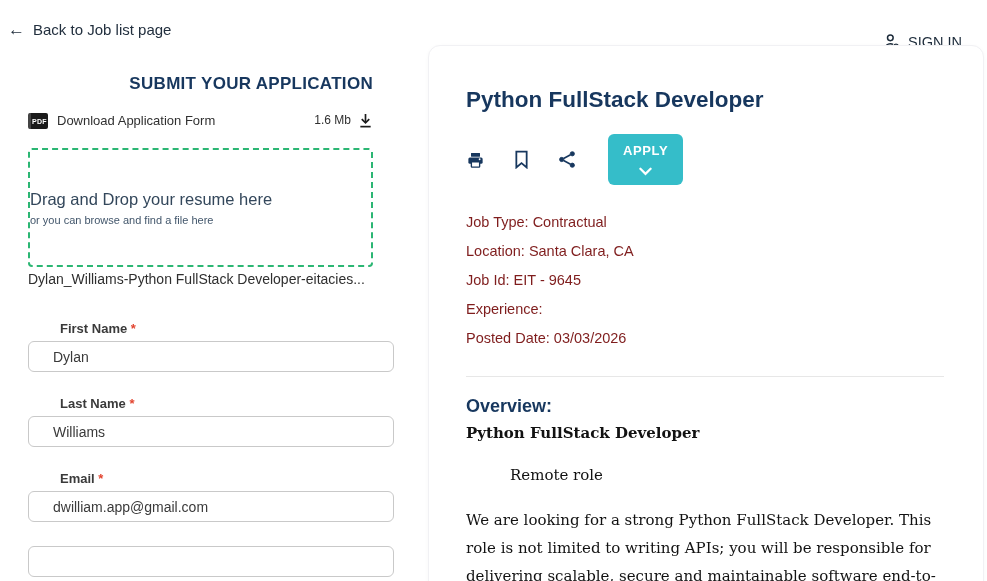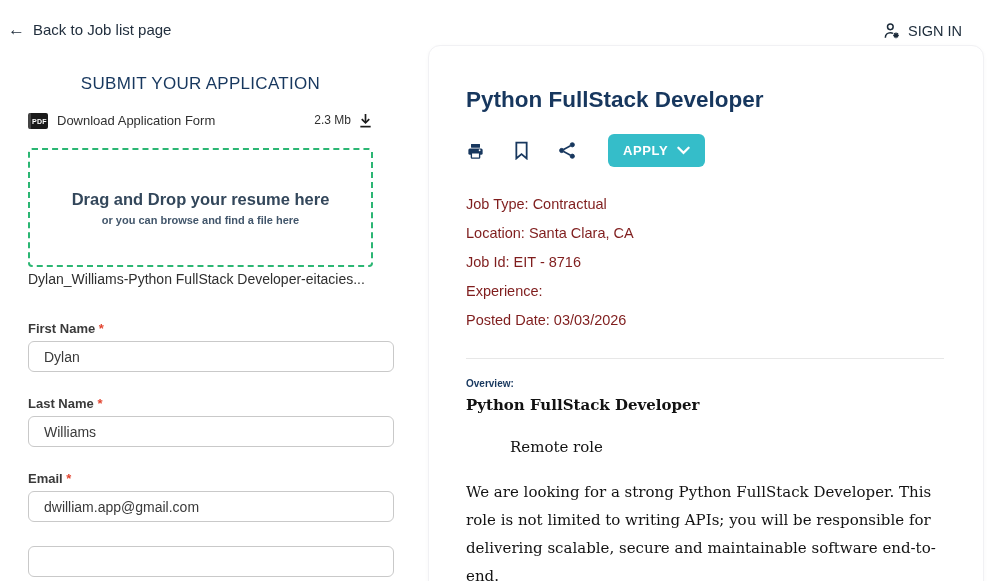--- a/index.html
+++ b/index.html
@@ -10,83 +10,83 @@
     color: #333;
   }
   
   .back-link {
     position: absolute; left: 8px; top: 21px;
     display: flex; align-items: center; gap: 8px;
     font-size: 15px; color: #222f3e; cursor: pointer; text-decoration: none;
   }
   .back-arrow { font-size: 17px; line-height: 1; }
   .signin {
-    position: absolute; right: 25px; top: 21px;
+    position: absolute; right: 25px; top: 32px;
     display: flex; align-items: center; gap: 6px;
     font-size: 14.5px; color: #1c2b3a; cursor: pointer; text-decoration: none;
   }
   
   .left-panel { position: absolute; left: 28px; top: 74px; width: 366px; }
   .app-title {
-    width: 345px; margin: 0; text-align: center;
-    font-size: 17px; font-weight: normal; color: #17375e; letter-spacing: .3px;
+    width: 345px; margin: 0; text-align: right;
+    font-size: 17px; font-weight: bold; color: #17375e; letter-spacing: .3px;
   }
   .download-row {
     width: 345px; margin-top: 19px;
     display: flex; align-items: flex-start;
   }
   .pdf-icon {
     display: inline-flex; align-items: center; justify-content: center;
     width: 20px; height: 16px; background: #1b1b1b; border-radius: 2px;
     color: #fff; font-size: 7px; font-weight: bold; letter-spacing: .3px;
     border-left: 3px solid #444; margin-right: 9px;
   }
   .dl-label { font-size: 13px; color: #303030; cursor: pointer; }
   .dl-size { margin-left: auto; font-size: 12px; color: #303030; }
   .dl-icon { margin-left: 7px; cursor: pointer; display: inline-flex; }
   .dropzone {
     width: 345px; height: 119px; margin-top: 19px;
     border: 2px dashed #2bb673; border-radius: 4px;
-    display: flex; flex-direction: column; align-items: center; justify-content: center;
-    cursor: pointer; background: #fff; font-weight: bold;
+    display: flex; flex-direction: column; align-items: flex-start; justify-content: center;
+    cursor: pointer; background: #fff;
   }
   .dz-title { font-size: 16.5px; color: #33475b; }
   .dz-sub { font-size: 11px; color: #42566b; margin-top: 5px; }
   .filename { margin-top: 4px; font-size: 14px; color: #2f2f2f; width: 360px; }
   .field { margin-top: 24px; width: 366px; }
   .field.first { margin-top: 34px; }
   .field label {
-    display: block; font-size: 13px; font-weight: bold; color: #3a3a3a; margin-bottom: 5px;
+    display: block; font-size: 13px; font-weight: bold; color: #3a3a3a; margin-bottom: 5px; margin-left: 32px;
   }
   .req { color: #e2442f; font-weight: bold; }
   .field input {
     width: 366px; height: 31px; border: 1px solid #c9c9c9; border-radius: 6px;
-    padding: 0 15px; font-size: 14px; color: #3a3a3a; outline: none;
+    padding: 0 24px; font-size: 14px; color: #3a3a3a; outline: none;
     font-family: "Liberation Sans", sans-serif; background: #fff;
   }
   
   .job-card {
     position: absolute; left: 428px; top: 45px; width: 556px; height: 610px;
     background: #fff; border: 1px solid #f1f1f4; border-radius: 12px;
     box-shadow: 0 1px 4px rgba(0,0,0,0.03);
     padding: 41px 41px 0 37px;
   }
   .job-title { margin: 0; font-size: 22.5px; font-weight: bold; color: #17375e; }
   .action-row { margin-top: 21px; display: flex; align-items: center; }
   .icon-btn { cursor: pointer; display: inline-flex; margin-right: 29px; }
   .apply-btn {
     margin-left: 3px; background: #35bdc9; color: #fff; border: none; cursor: pointer;
     font-family: "Liberation Sans", sans-serif;
     font-size: 13px; font-weight: bold; letter-spacing: .6px;
-    padding: 9px 15px; border-radius: 6px; display: inline-flex; align-items: center; gap: 9px;
+    padding: 9px 15px; border-radius: 6px; display: inline-flex; align-items: center; gap: 9px; flex-direction: column;
   }
   .job-details { margin-top: 23px; }
   .job-details div { font-size: 14.5px; color: #7f1d1d; line-height: 29px; }
   .divider { margin-top: 23px; width: 478px; border-top: 1px solid #e7e7e7; }
-  .overview-h { margin-top: 19px; font-size: 10px; font-weight: bold; color: #17375e; }
+  .overview-h { margin-top: 19px; font-size: 18px; font-weight: bold; color: #17375e; }
   .serif { font-family: "DejaVu Serif", serif; color: #121212; }
   .overview-sub { margin-top: 7px; font-size: 15px; font-weight: bold; }
   .remote { margin-top: 24px; font-size: 15px; margin-left: 44px; }
   .job-desc { margin-top: 22px; font-size: 15px; line-height: 28px; width: 480px; }
   svg { display: block; }
 </style>
 </head>
 <body>
 
 <a class="back-link">
@@ -111,21 +111,21 @@
   <span>SIGN IN</span>
 </a>
 
 <div class="left-panel">
 
   <h2 class="app-title">SUBMIT YOUR APPLICATION</h2>
 
   <div class="download-row">
     <span class="pdf-icon">PDF</span>
     <span class="dl-label">Download Application Form</span>
-    <span class="dl-size">2.3 Mb</span>
+    <span class="dl-size">1.6 Mb</span>
     <span class="dl-icon">
       <svg width="15" height="16" viewBox="0 0 16 17" fill="none" stroke="#1b1b1b" stroke-width="1.8">
         <line x1="8" y1="1" x2="8" y2="10"></line>
         <path d="M4 6.5 8 10.5 12 6.5" fill="none"></path>
         <line x1="2.5" y1="14.5" x2="13.5" y2="14.5"></line>
       </svg>
     </span>
   </div>
 
   <div class="dropzone">
@@ -197,21 +197,21 @@
         <svg width="13" height="9" viewBox="0 0 14 9" fill="none" stroke="#ffffff" stroke-width="2.4" stroke-linecap="round">
           <path d="M1.5 1.5 7 7 12.5 1.5"></path>
         </svg>
       </span>
     </button>
   </div>
 
   <div class="job-details">
     <div>Job Type: Contractual</div>
     <div>Location: Santa Clara, CA</div>
-    <div>Job Id: EIT - 8716</div>
+    <div>Job Id: EIT - 9645</div>
     <div>Experience:</div>
     <div>Posted Date: 03/03/2026</div>
   </div>
 
   <div class="divider"></div>
 
   <div class="overview-h">Overview:</div>
   <div class="overview-sub serif">Python FullStack Developer</div>
   <div class="remote serif">Remote role</div>
   <div class="job-desc serif">We are looking for a strong Python FullStack Developer. This role is not limited to writing APIs; you will be responsible for delivering scalable, secure and maintainable software end-to-end.</div>

